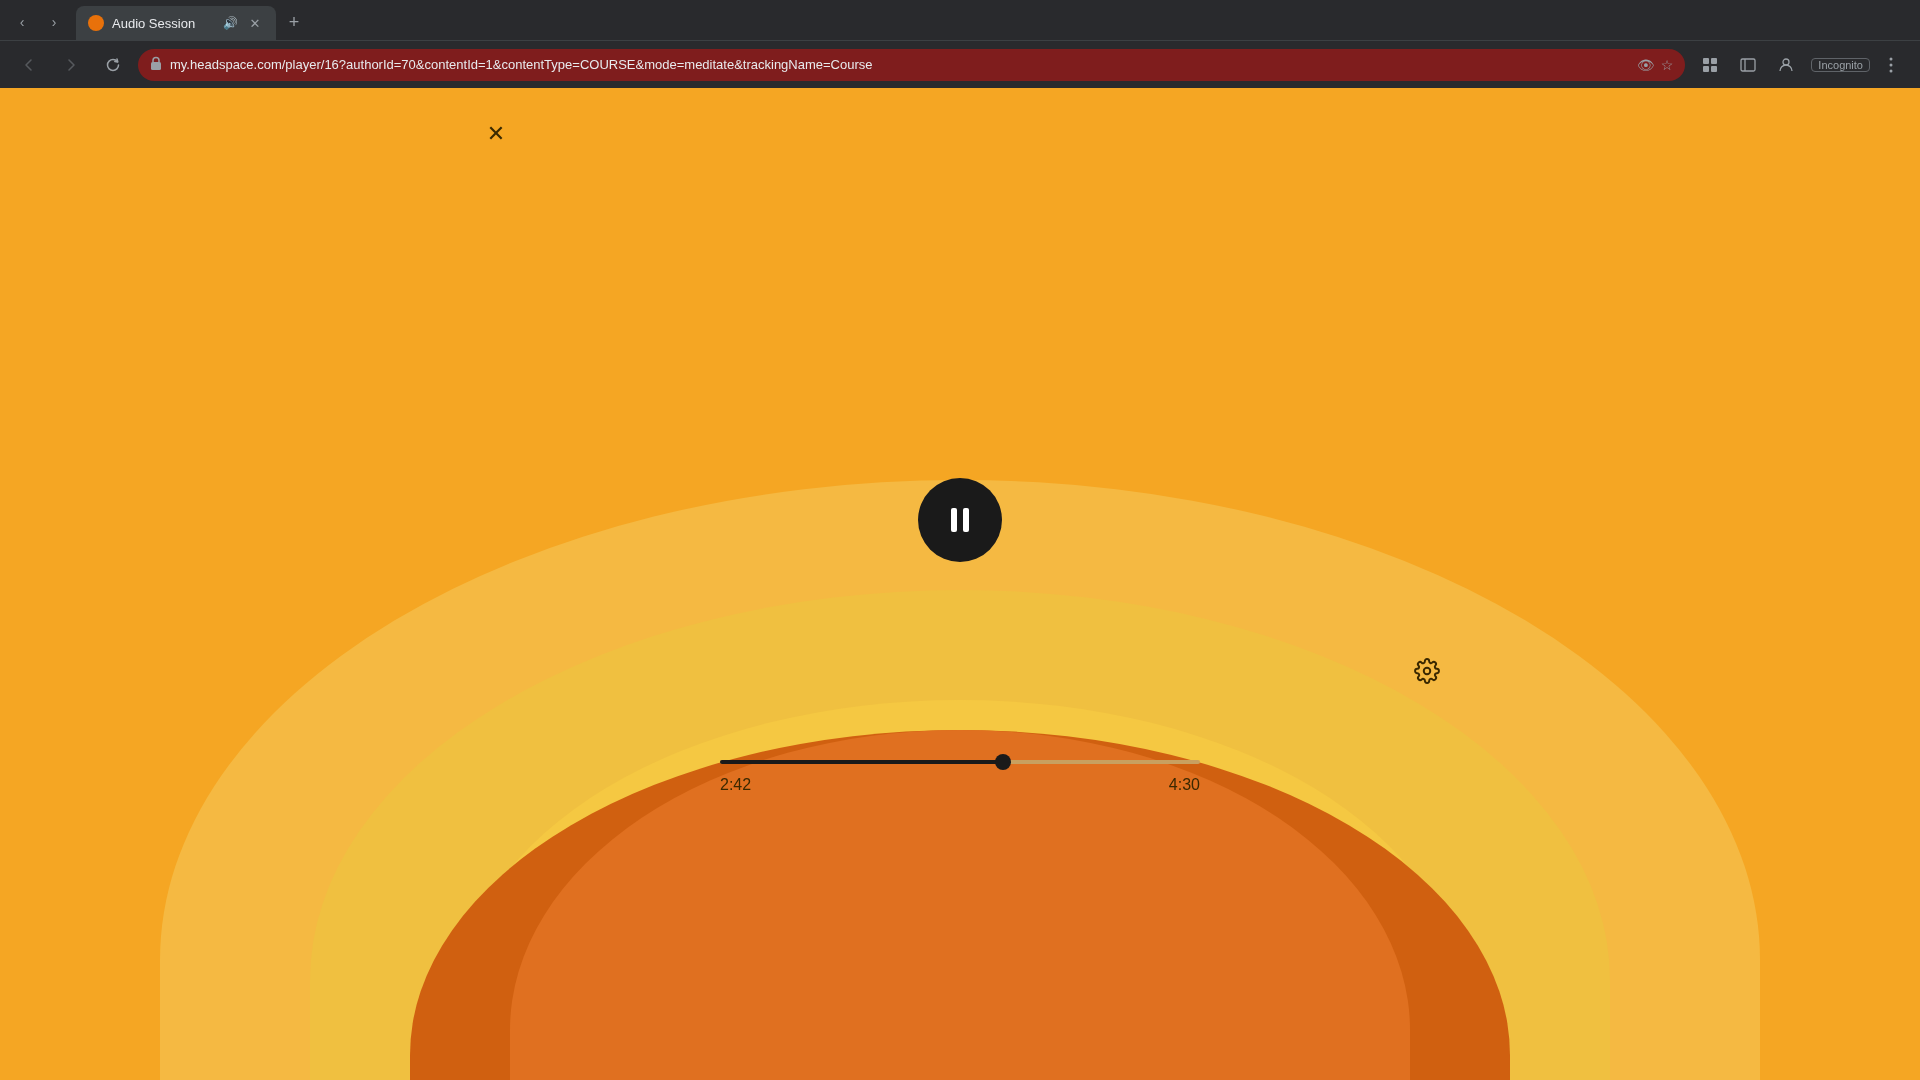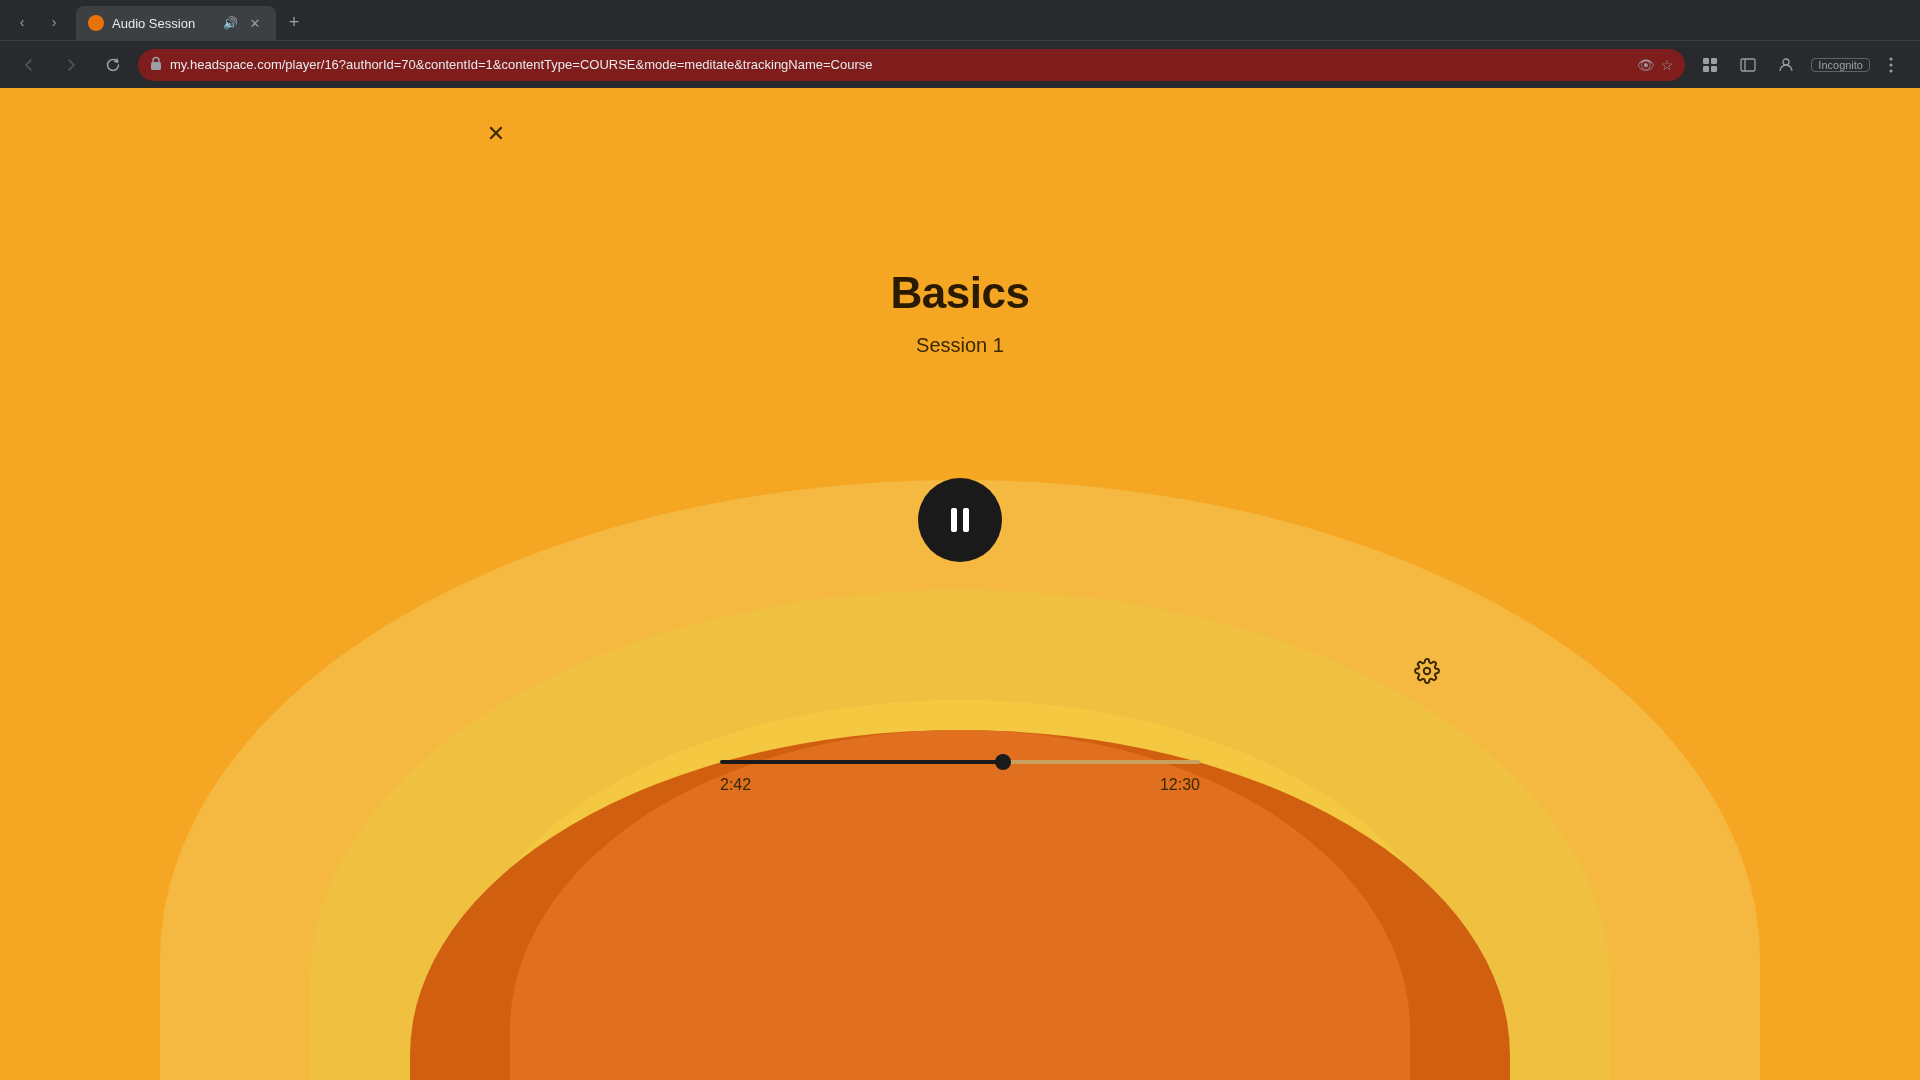--- a/index.html
+++ b/index.html
@@ -434,24 +434,20 @@
 
   <div class="arc-layer arc-1"></div>
   <div class="arc-layer arc-2"></div>
   <div class="arc-layer arc-3"></div>
 
   <div class="arc-layer arc-orange-2"></div>
   <div class="arc-layer arc-orange"></div>
 
   <button class="close-btn">✕</button>
 
-  <div class="player-title-area">
-    <div class="player-main-title">Basics</div>
-    <div class="player-subtitle">Session 1</div>
-  </div>
 
   <button class="pause-btn">
     <div class="pause-icon">
       <div class="pause-bar"></div>
       <div class="pause-bar"></div>
     </div>
   </button>
 
   <button class="settings-btn">
     <svg width="26" height="26" viewBox="0 0 24 24" fill="none" stroke="#3a2800" stroke-width="1.8" stroke-linecap="round" stroke-linejoin="round">
@@ -461,17 +457,17 @@
   </button>
 
   <div class="progress-area">
     <div class="progress-track">
       <div class="progress-fill" style="width: 59%;">
         <div class="progress-thumb"></div>
       </div>
     </div>
     <div class="progress-times">
       <span class="progress-time">2:42</span>
-      <span class="progress-time">12:30</span>
+      <span class="progress-time">4:30</span>
     </div>
   </div>
 
 </div>
 
 </body></html>

